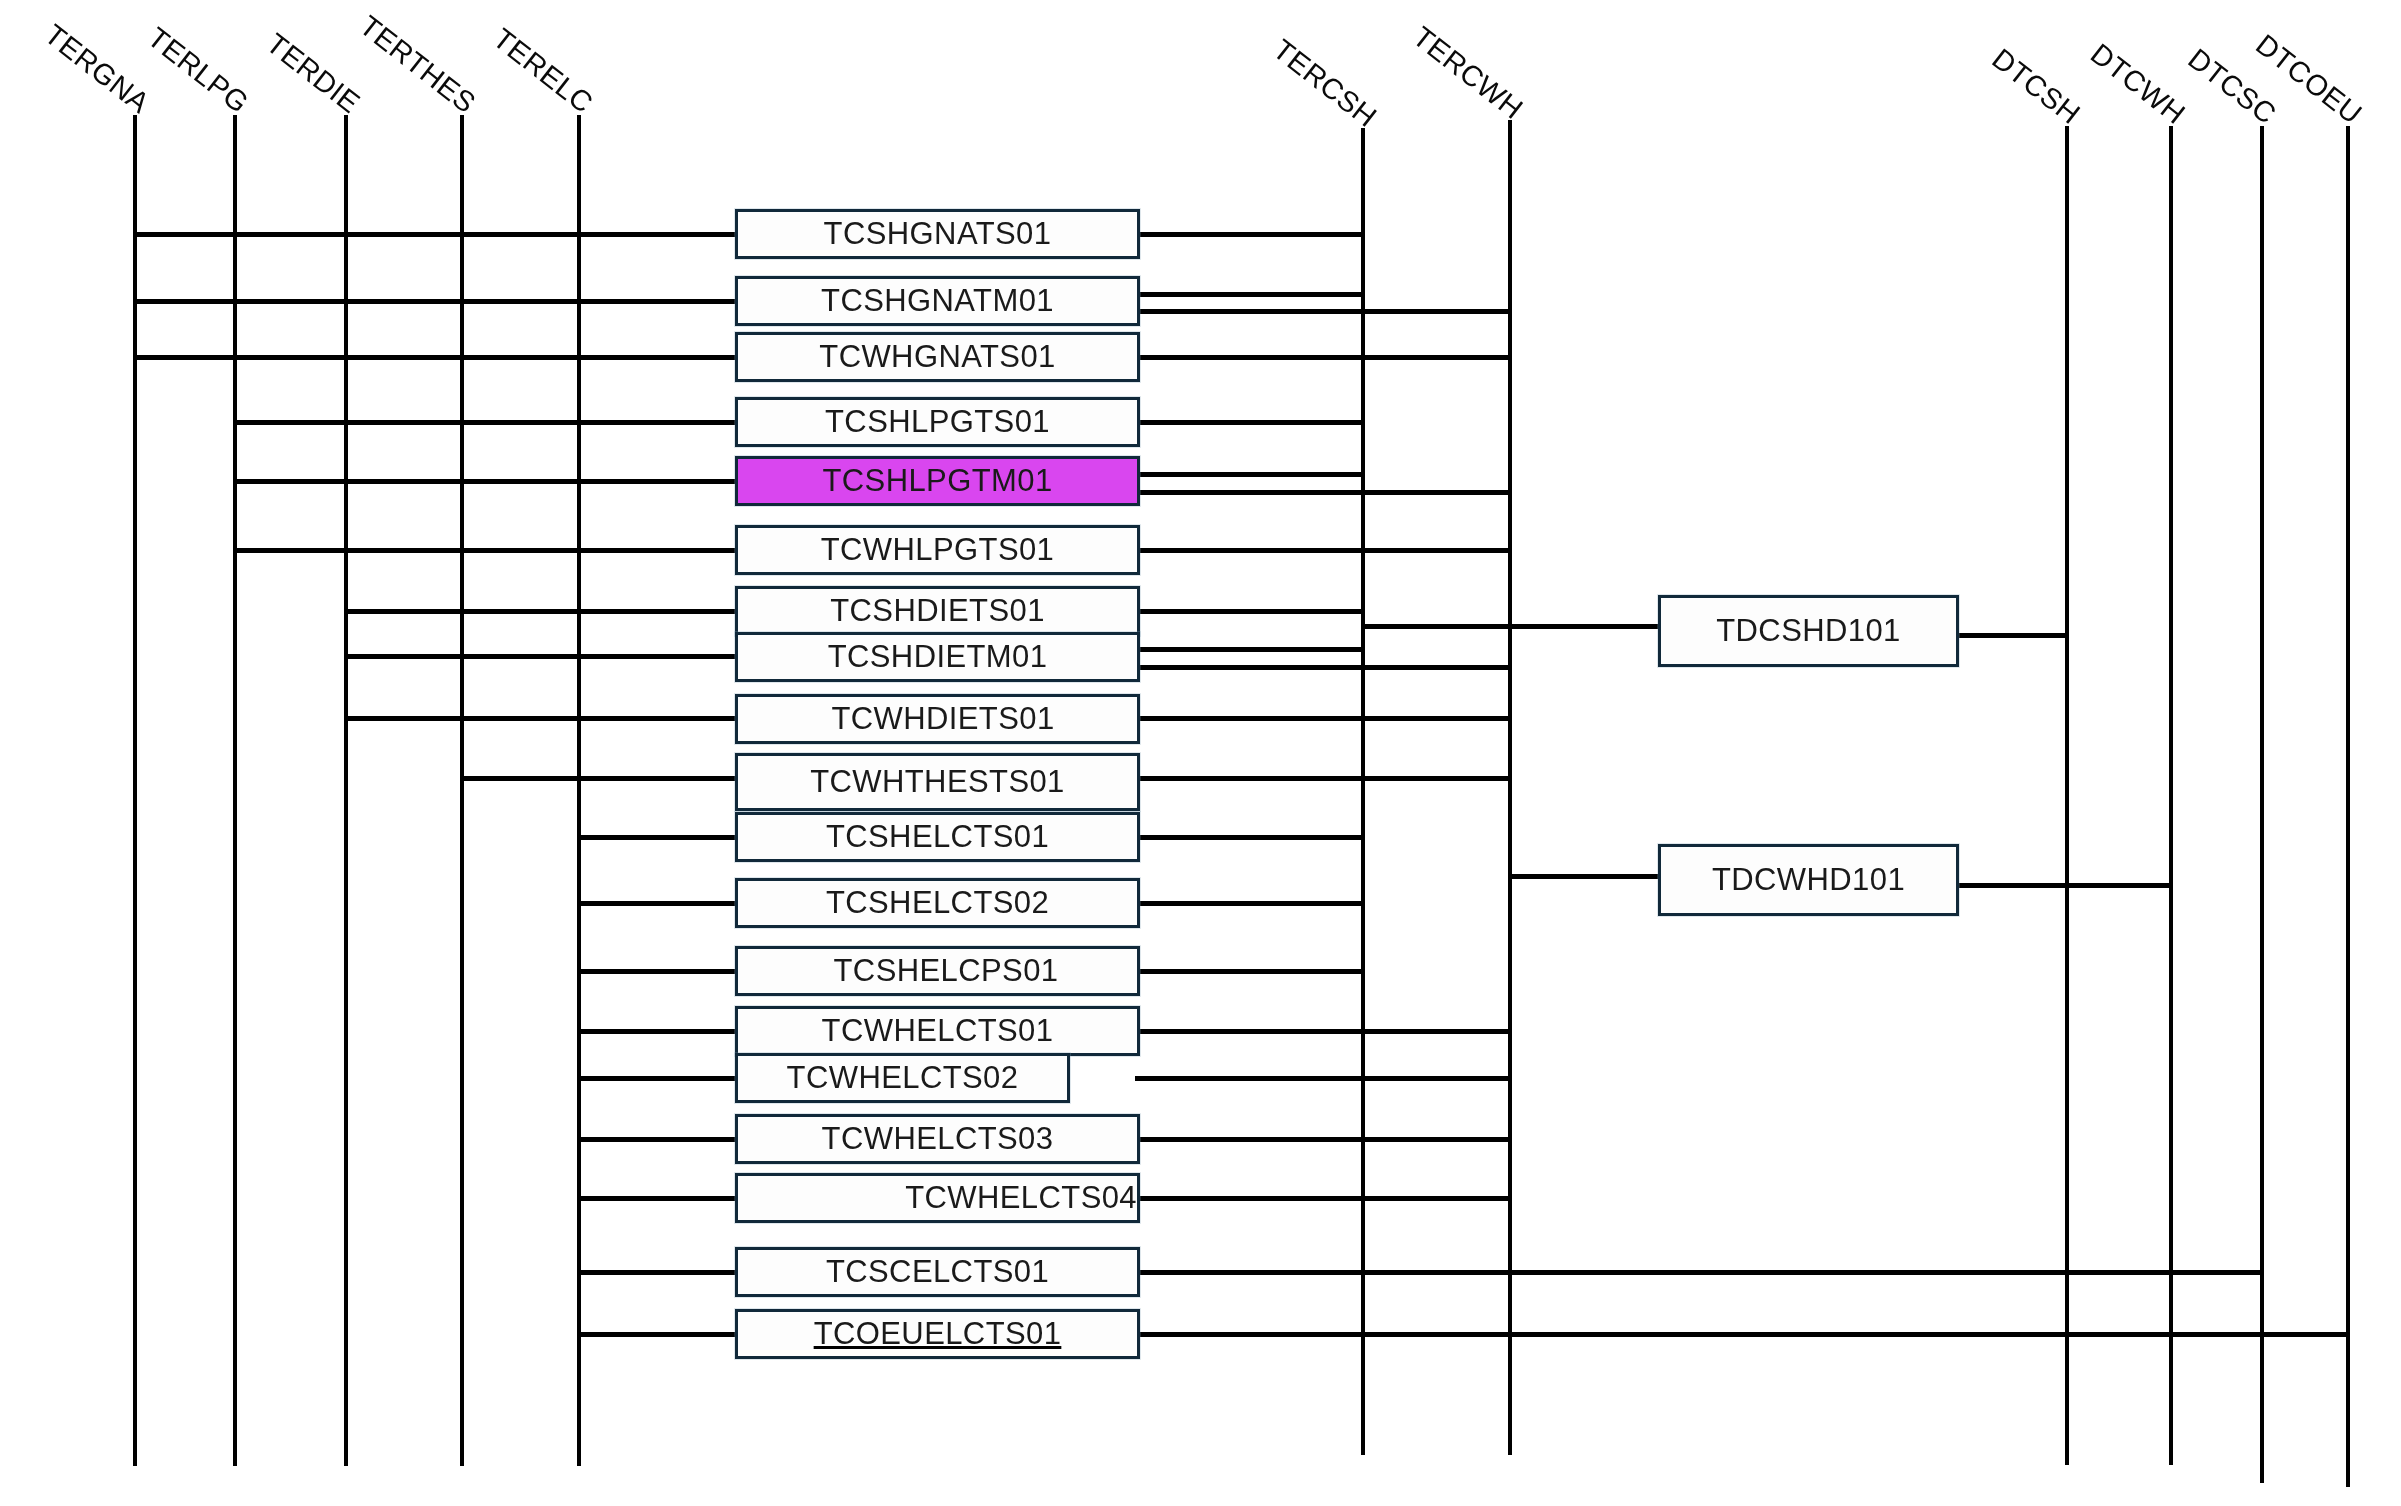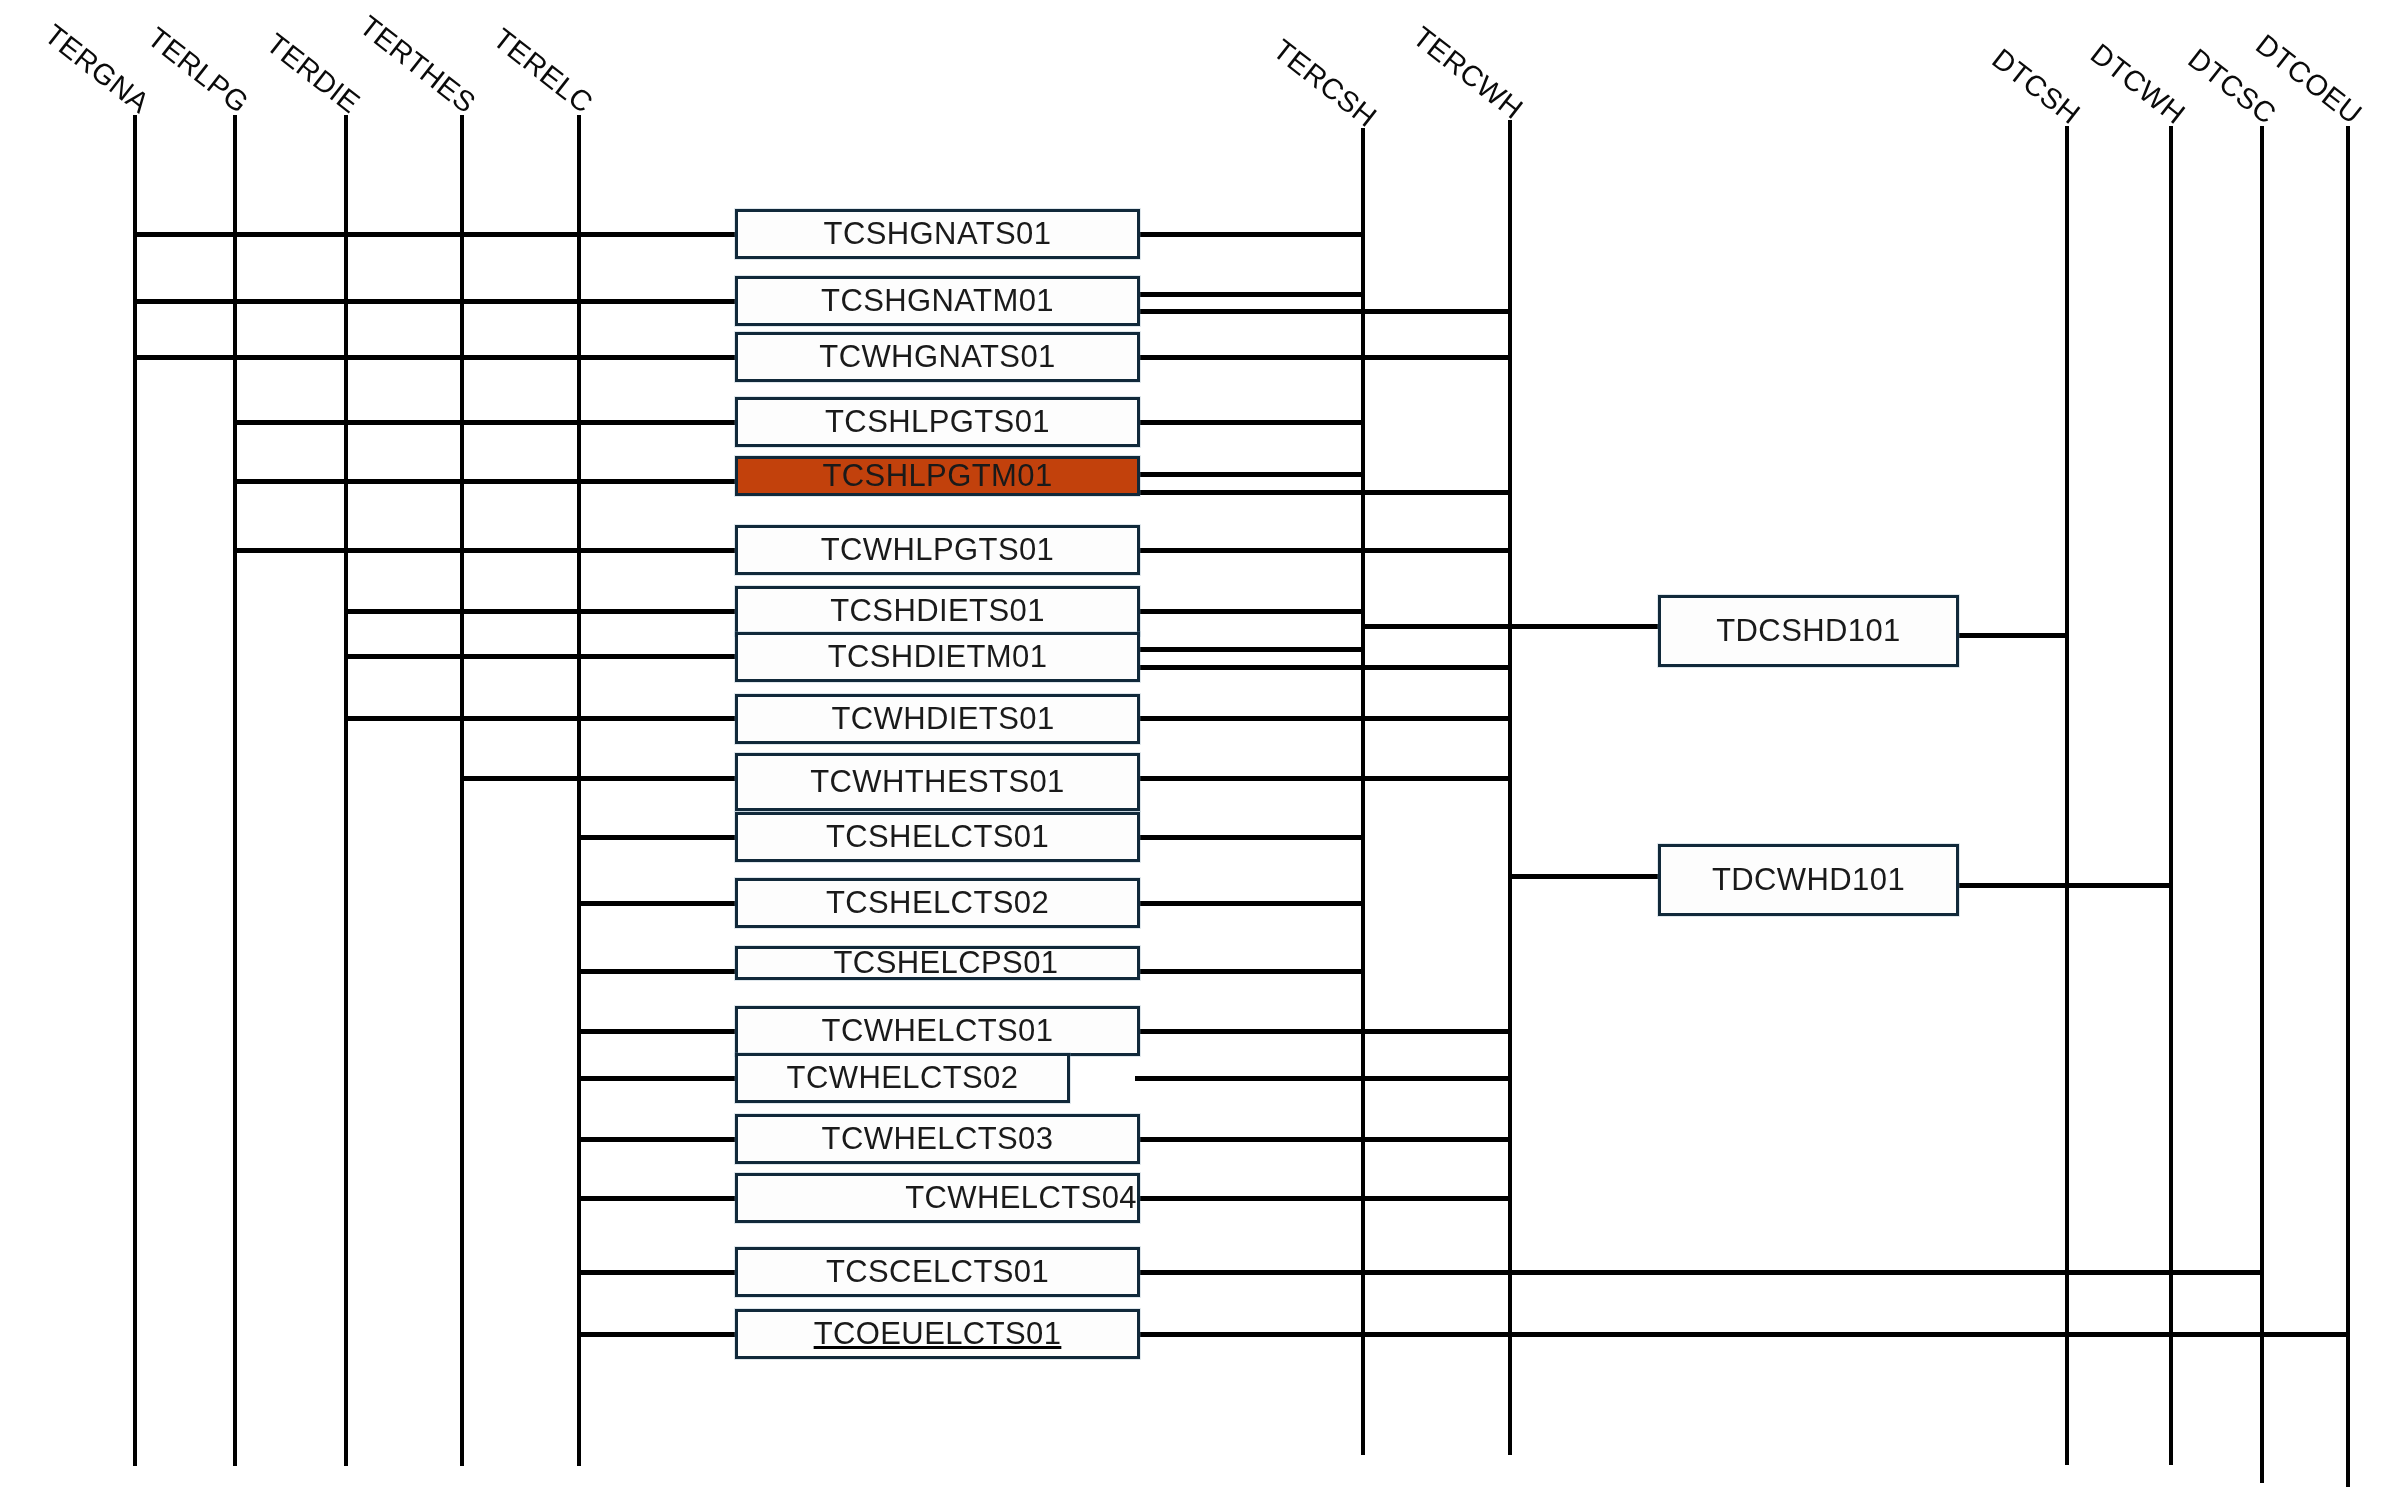--- a/index.html
+++ b/index.html
@@ -97,21 +97,21 @@
     <div class="tech-box" style="left: 735px; top: 332px; width: 405px; height: 50px; border-color: rgb(17, 41, 58); background: rgb(253, 253, 253);">
       <span>TCWHGNATS01</span>
     </div>
     <div class="hline" style="left: 1135px; top: 355px; width: 376px; height: 4.5px; background: rgb(0, 0, 0);"></div>
     <div class="hline" style="left: 233px; top: 420px; width: 508px; height: 4.5px; background: rgb(0, 0, 0);"></div>
     <div class="tech-box" style="left: 735px; top: 397px; width: 405px; height: 50px; border-color: rgb(17, 41, 58); background: rgb(253, 253, 253);">
       <span>TCSHLPGTS01</span>
     </div>
     <div class="hline" style="left: 1135px; top: 420px; width: 230px; height: 4.5px; background: rgb(0, 0, 0);"></div>
     <div class="hline" style="left: 233px; top: 479px; width: 508px; height: 4.5px; background: rgb(0, 0, 0);"></div>
-    <div class="tech-box" style="left: 735px; top: 456px; width: 405px; height: 40px; border-color: rgb(17, 41, 58); background: #c2410c; align-items: center;">
+    <div class="tech-box" style="left: 735px; top: 456px; width: 405px; height: 50px; border-color: rgb(17, 41, 58); background: #d946ef; align-items: center;">
       <span>TCSHLPGTM01</span>
     </div>
     <div class="hline" style="left: 1135px; top: 472px; width: 230px; height: 4.5px; background: rgb(0, 0, 0);"></div>
     <div class="hline" style="left: 1135px; top: 490px; width: 376px; height: 4.5px; background: rgb(0, 0, 0);"></div>
     <div class="hline" style="left: 233px; top: 548px; width: 508px; height: 4.5px; background: rgb(0, 0, 0);"></div>
     <div class="tech-box" style="left: 735px; top: 525px; width: 405px; height: 50px; border-color: rgb(17, 41, 58); background: rgb(253, 253, 253);">
       <span>TCWHLPGTS01</span>
     </div>
     <div class="hline" style="left: 1135px; top: 548px; width: 376px; height: 4.5px; background: rgb(0, 0, 0);"></div>
     <div class="hline" style="left: 344px; top: 609px; width: 396px; height: 4.5px; background: rgb(0, 0, 0);"></div>
@@ -139,21 +139,21 @@
     <div class="tech-box" style="left: 735px; top: 812px; width: 405px; height: 50px; border-color: rgb(17, 41, 58); background: rgb(253, 253, 253);">
       <span>TCSHELCTS01</span>
     </div>
     <div class="hline" style="left: 1135px; top: 835px; width: 230px; height: 4.5px; background: rgb(0, 0, 0);"></div>
     <div class="hline" style="left: 577px; top: 901px; width: 164px; height: 4.5px; background: rgb(0, 0, 0);"></div>
     <div class="tech-box" style="left: 735px; top: 878px; width: 405px; height: 50px; border-color: rgb(17, 41, 58); background: rgb(253, 253, 253);">
       <span>TCSHELCTS02</span>
     </div>
     <div class="hline" style="left: 1135px; top: 901px; width: 230px; height: 4.5px; background: rgb(0, 0, 0);"></div>
     <div class="hline" style="left: 577px; top: 969px; width: 164px; height: 4.5px; background: rgb(0, 0, 0);"></div>
-    <div class="tech-box" style="left: 735px; top: 946px; width: 405px; height: 34px; border-color: rgb(17, 41, 58); background: rgb(253, 253, 253); padding-left: 17px;">
+    <div class="tech-box" style="left: 735px; top: 946px; width: 405px; height: 50px; border-color: rgb(17, 41, 58); background: rgb(253, 253, 253); padding-left: 17px;">
       <span>TCSHELCPS01</span>
     </div>
     <div class="hline" style="left: 1135px; top: 969px; width: 230px; height: 4.5px; background: rgb(0, 0, 0);"></div>
     <div class="hline" style="left: 577px; top: 1029px; width: 164px; height: 4.5px; background: rgb(0, 0, 0);"></div>
     <div class="tech-box" style="left: 735px; top: 1006px; width: 405px; height: 50px; border-color: rgb(17, 41, 58); background: rgb(253, 253, 253);">
       <span>TCWHELCTS01</span>
     </div>
     <div class="hline" style="left: 1135px; top: 1029px; width: 376px; height: 4.5px; background: rgb(0, 0, 0);"></div>
     <div class="hline" style="left: 577px; top: 1076px; width: 164px; height: 4.5px; background: rgb(0, 0, 0);"></div>
     <div class="tech-box" style="left: 735px; top: 1053px; width: 335px; height: 50px; border-color: rgb(17, 41, 58); background: rgb(253, 253, 253);">

